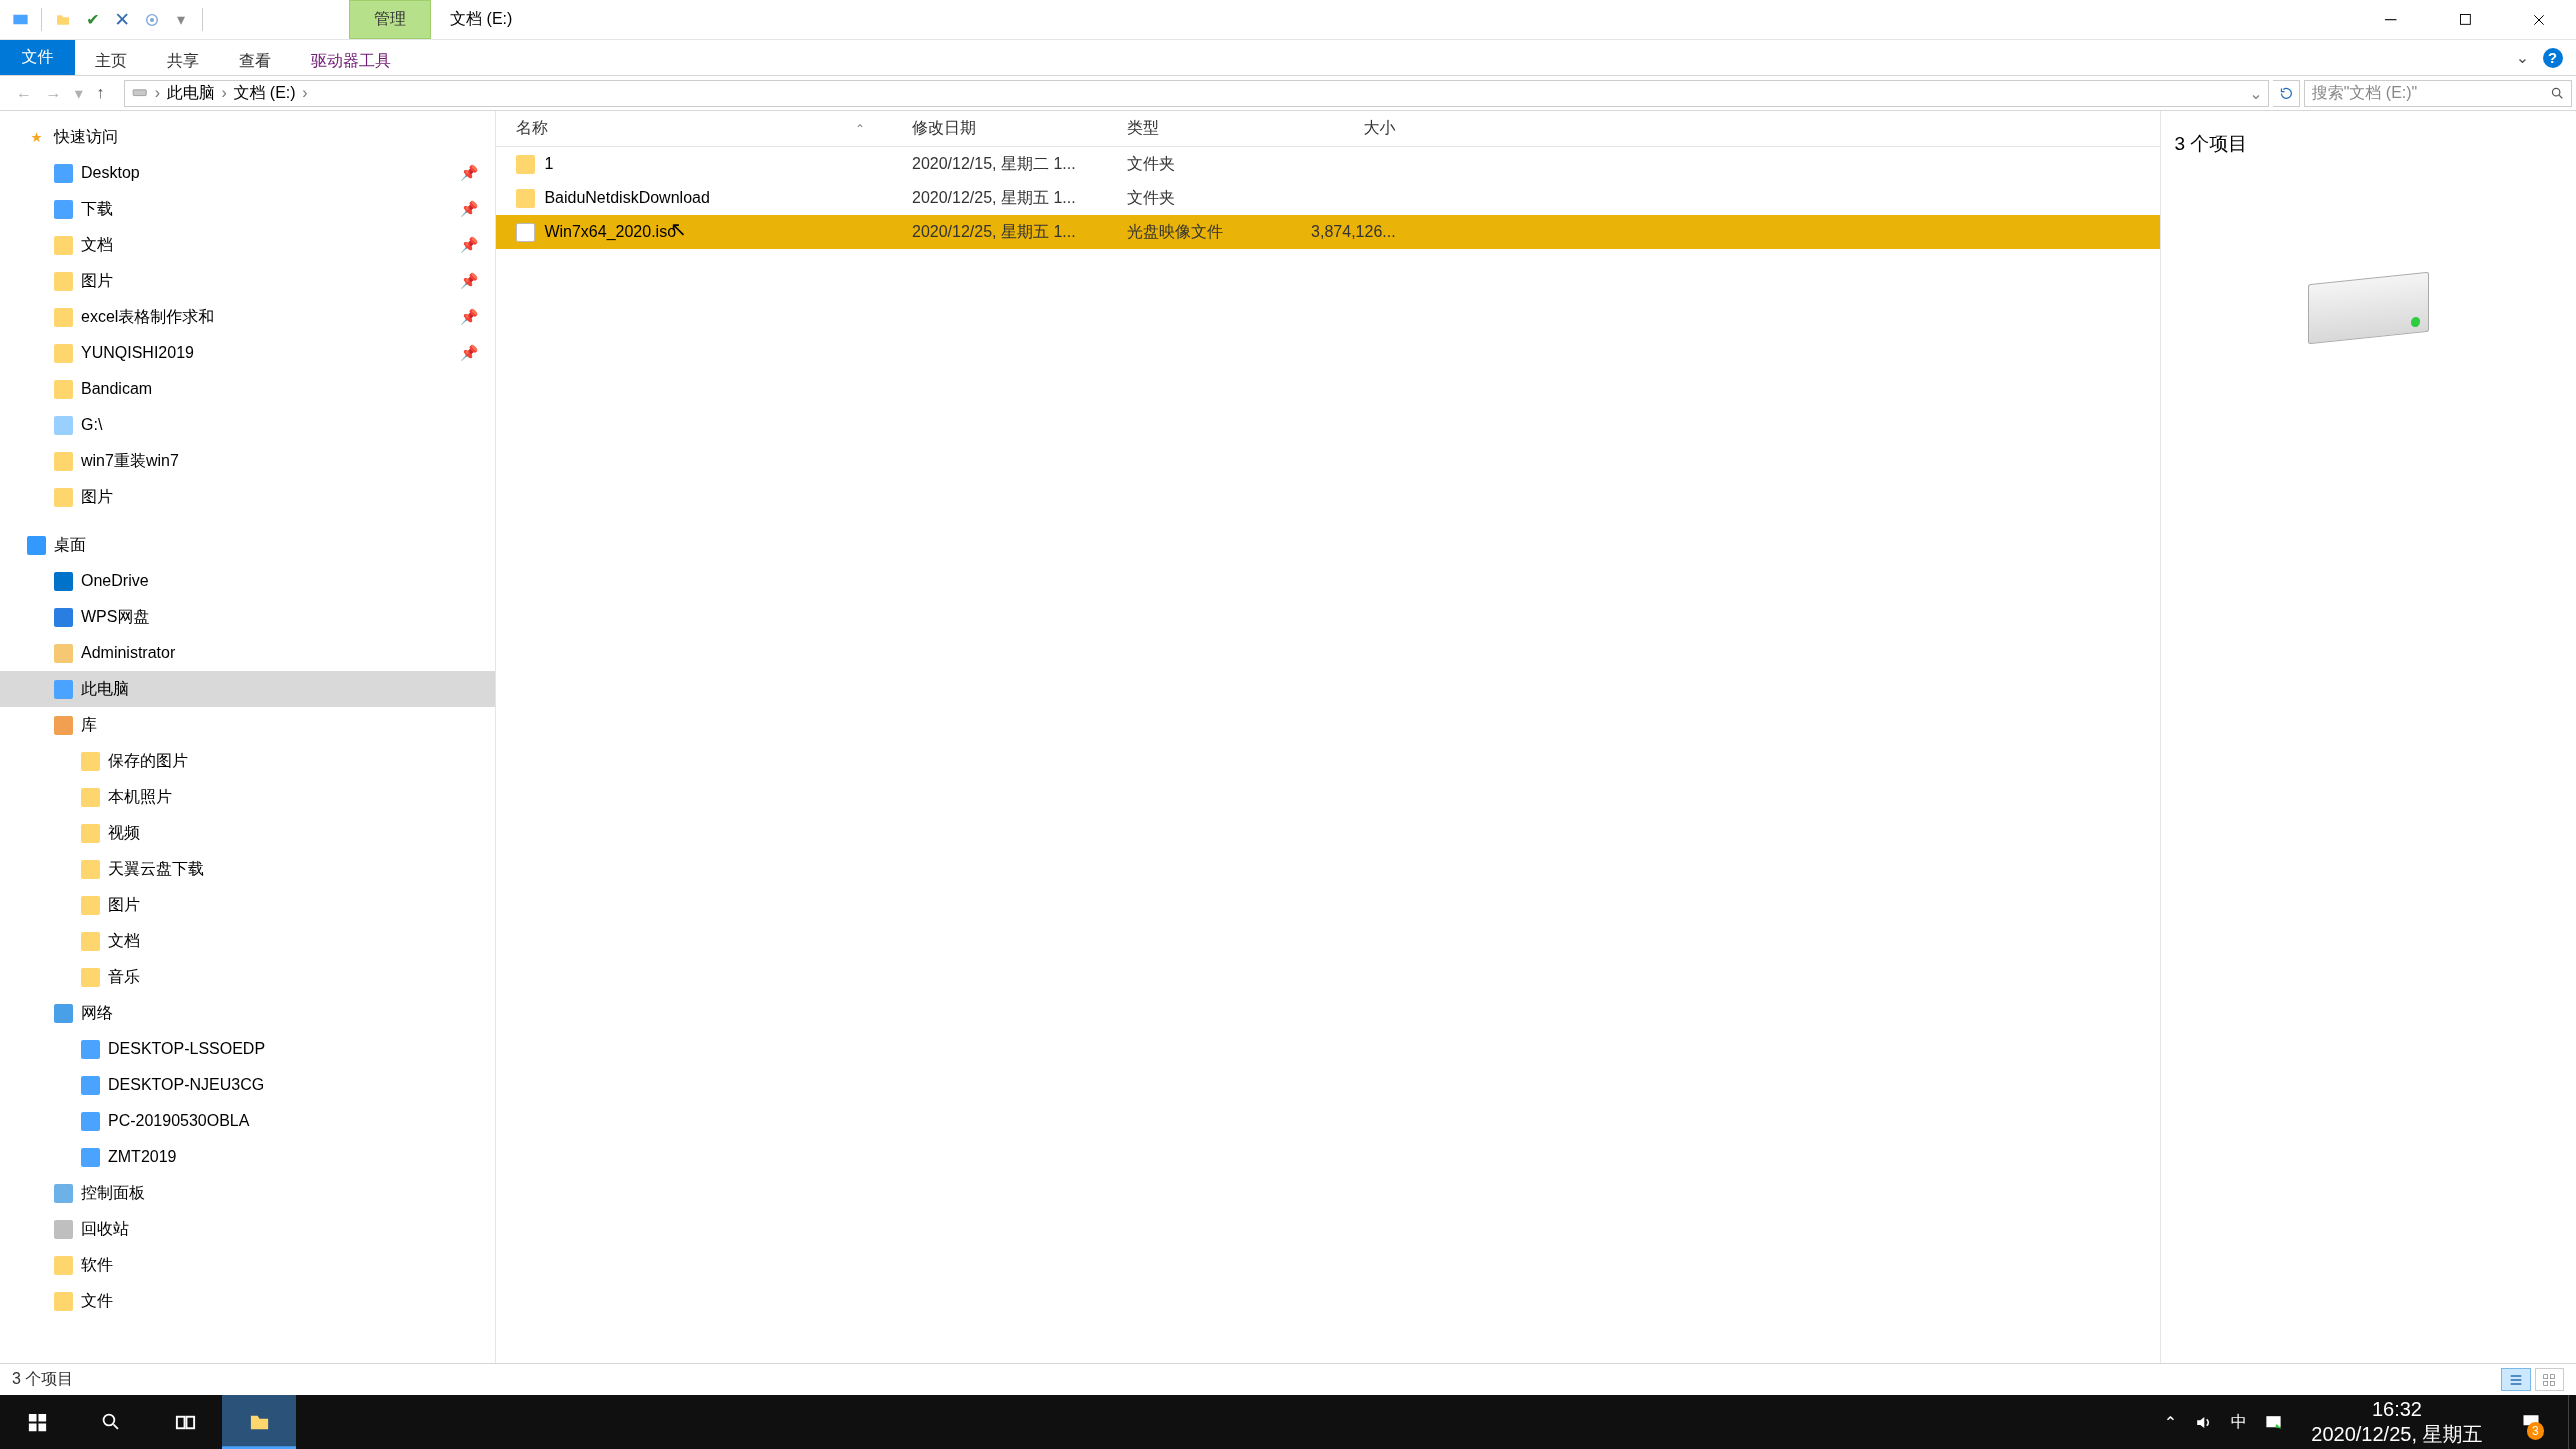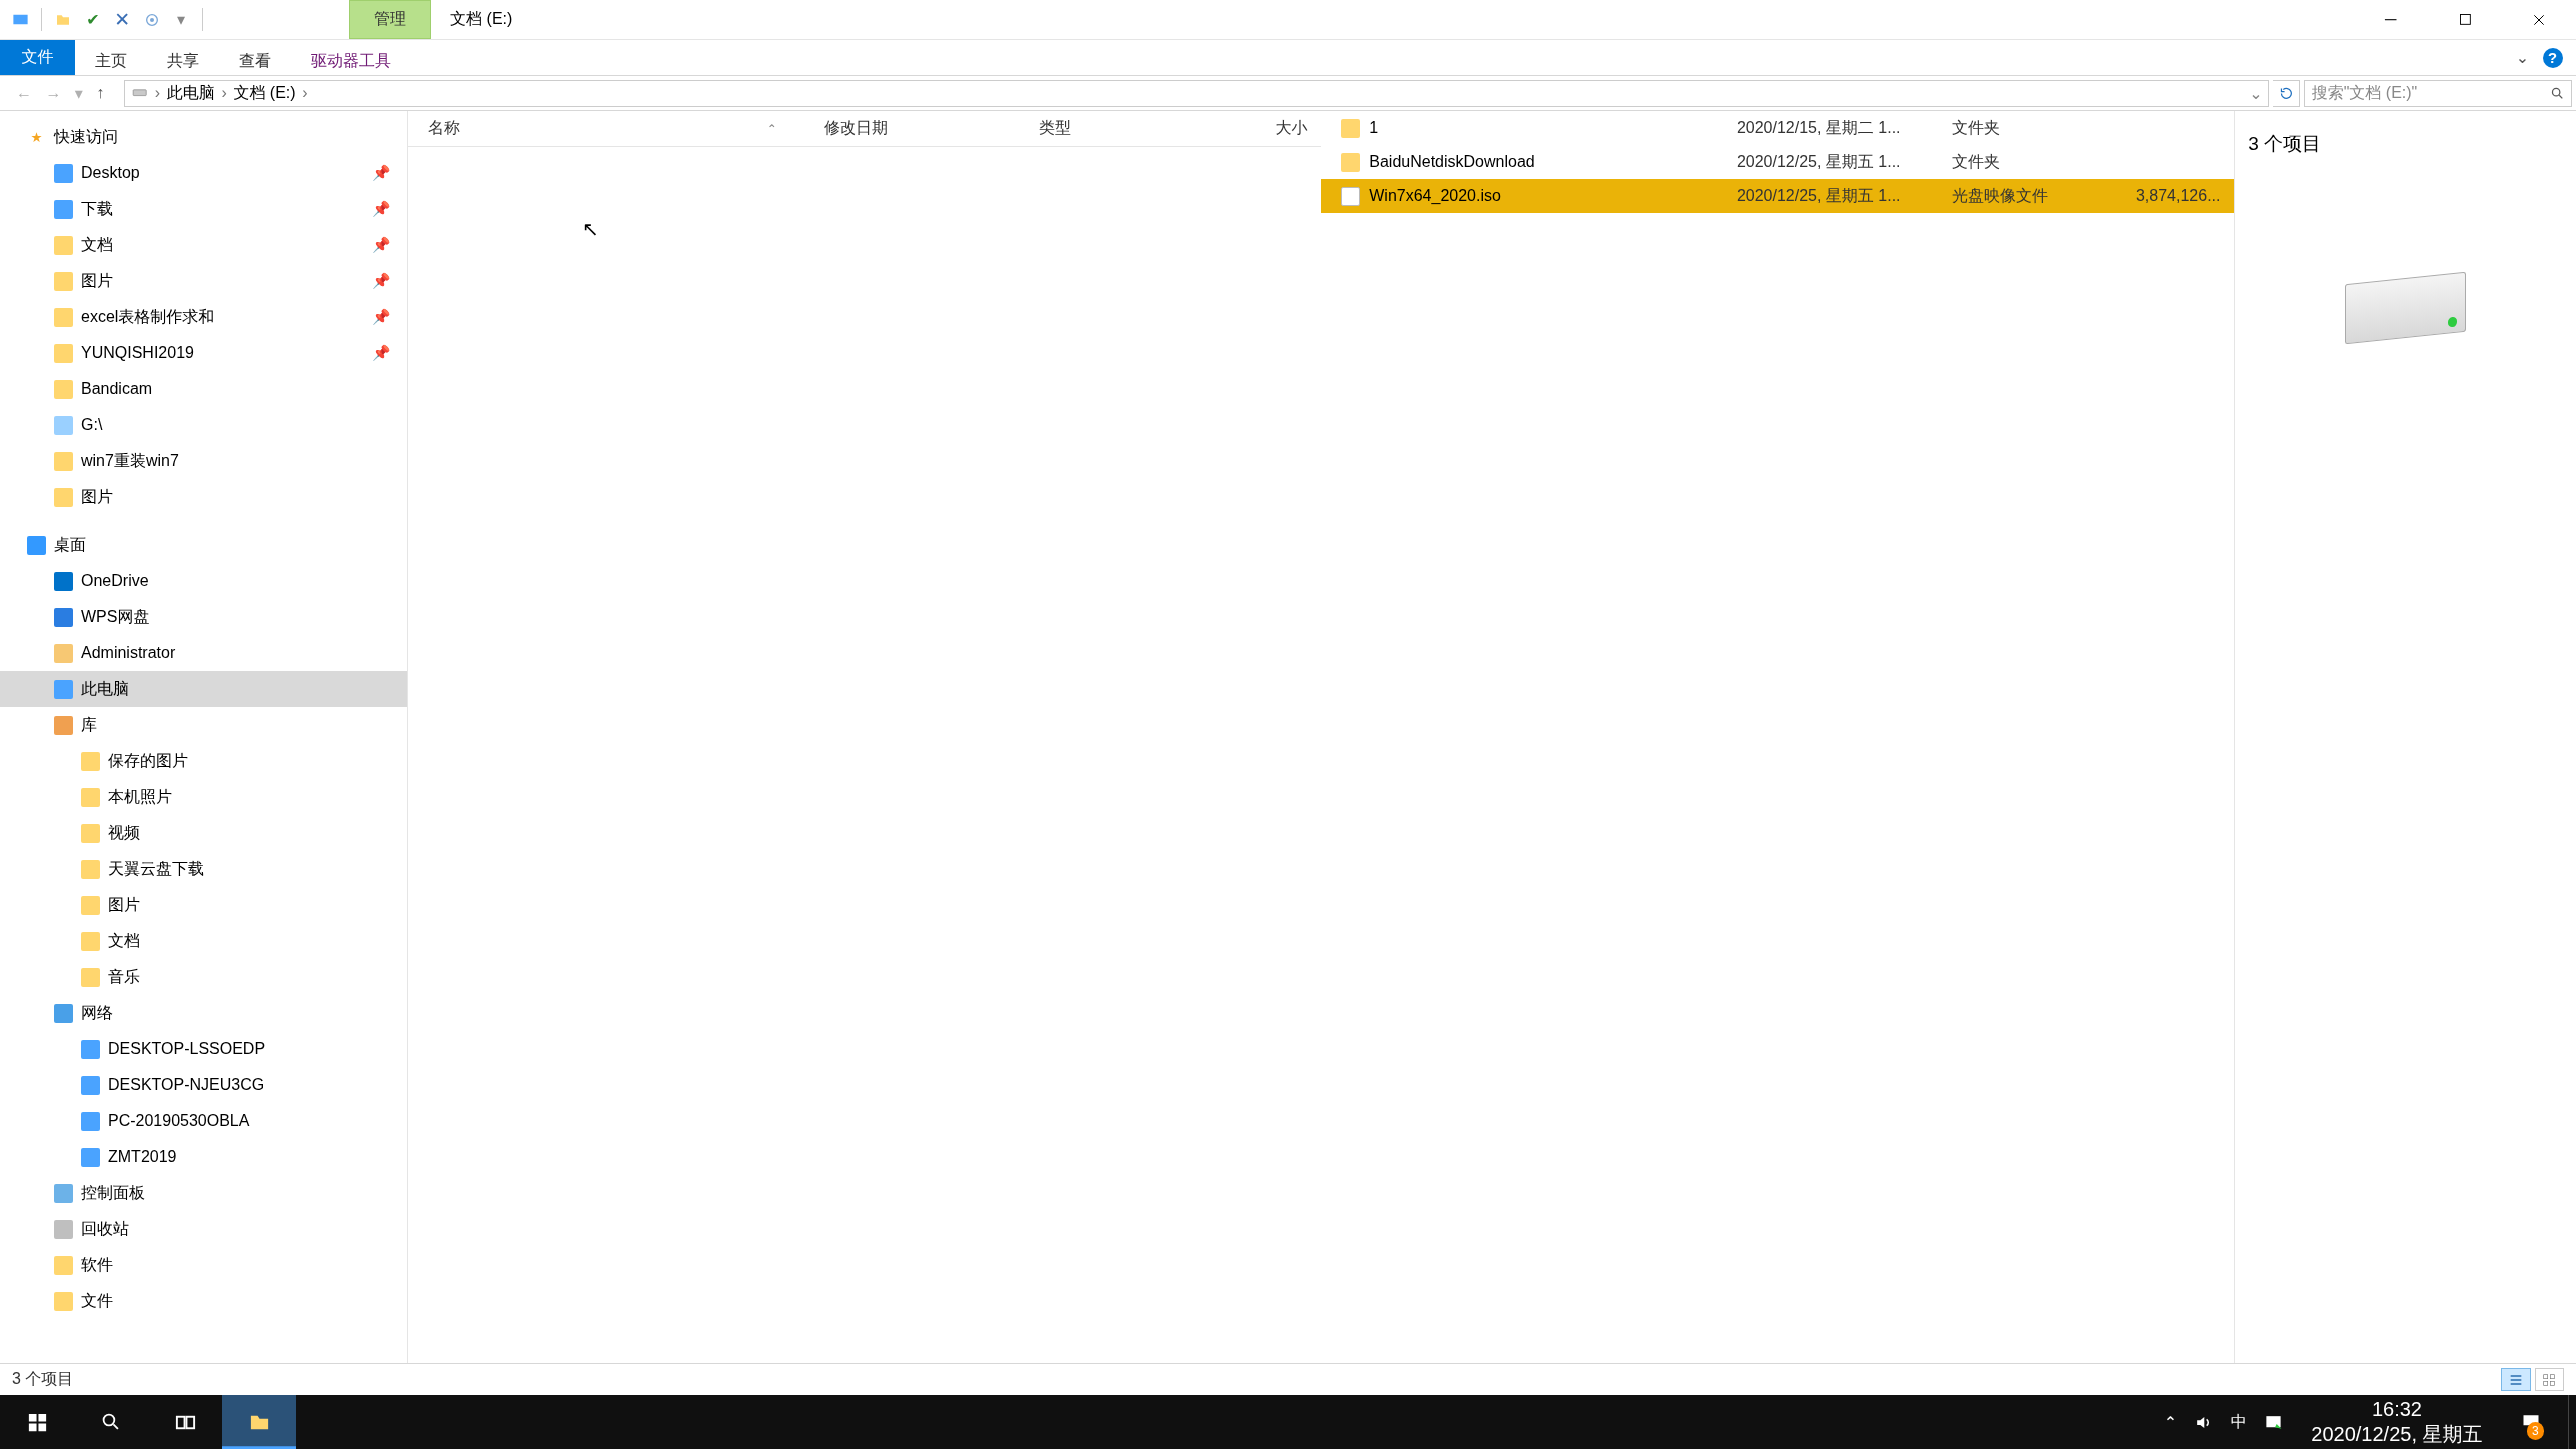--- a/index.html
+++ b/index.html
@@ -55,21 +55,21 @@
 .ic.wps    { background: #2a7de1; color:#fff; }
 .ic.user   { background: #f7c873; }
 .ic.pc     { background: #4aa3ff; }
 .ic.lib    { background: #f0a050; }
 .ic.net    { background: #49a0e8; }
 .ic.ctrl   { background: #6cb2e8; }
 .ic.recyc  { background: #bfbfbf; }
 .ic.desk   { background: #3399ff; }
 
 
-.listpane { flex: 1; display: flex; }
+.listpane { flex: 1; display: flex; flex-direction: column; }
 .list-header { display: flex; align-items: center; height: 36px; border-bottom: 0.7px solid #e5e5e5; font-size: 16px; color: #333; }
 .col { padding-left: 20px; }
 .col.name { width: 396px; display:flex; align-items:center; gap:5.4px; }
 .col.date { width: 215px; }
 .col.type { width: 181px; }
 .col.size { width: 121px; text-align: right; padding-right: 13.4px; }
 .sort-caret { color:#888; font-size:12px; margin-left:auto; margin-right:27px; }
 
 .row { display: flex; align-items: center; height: 34px; font-size: 16px; color: #000; }
 .row.selected { background: #eab308; }

